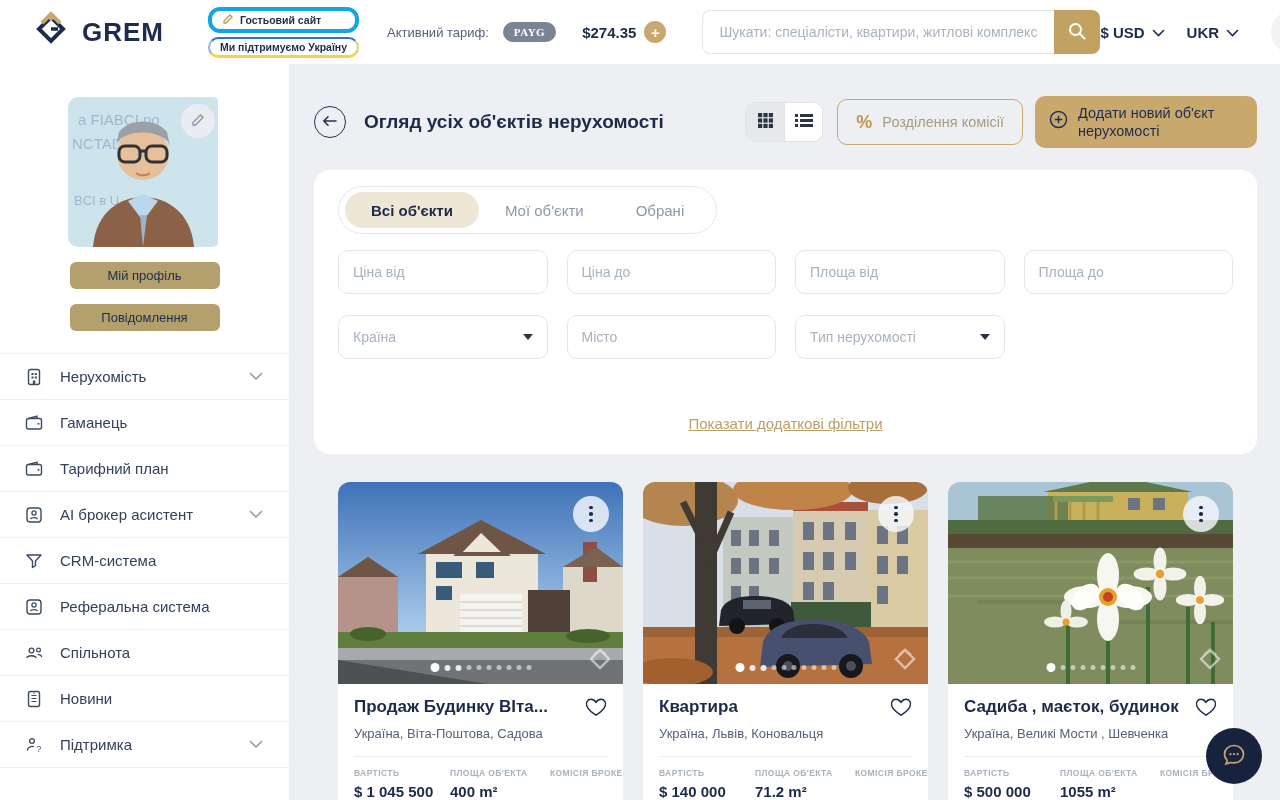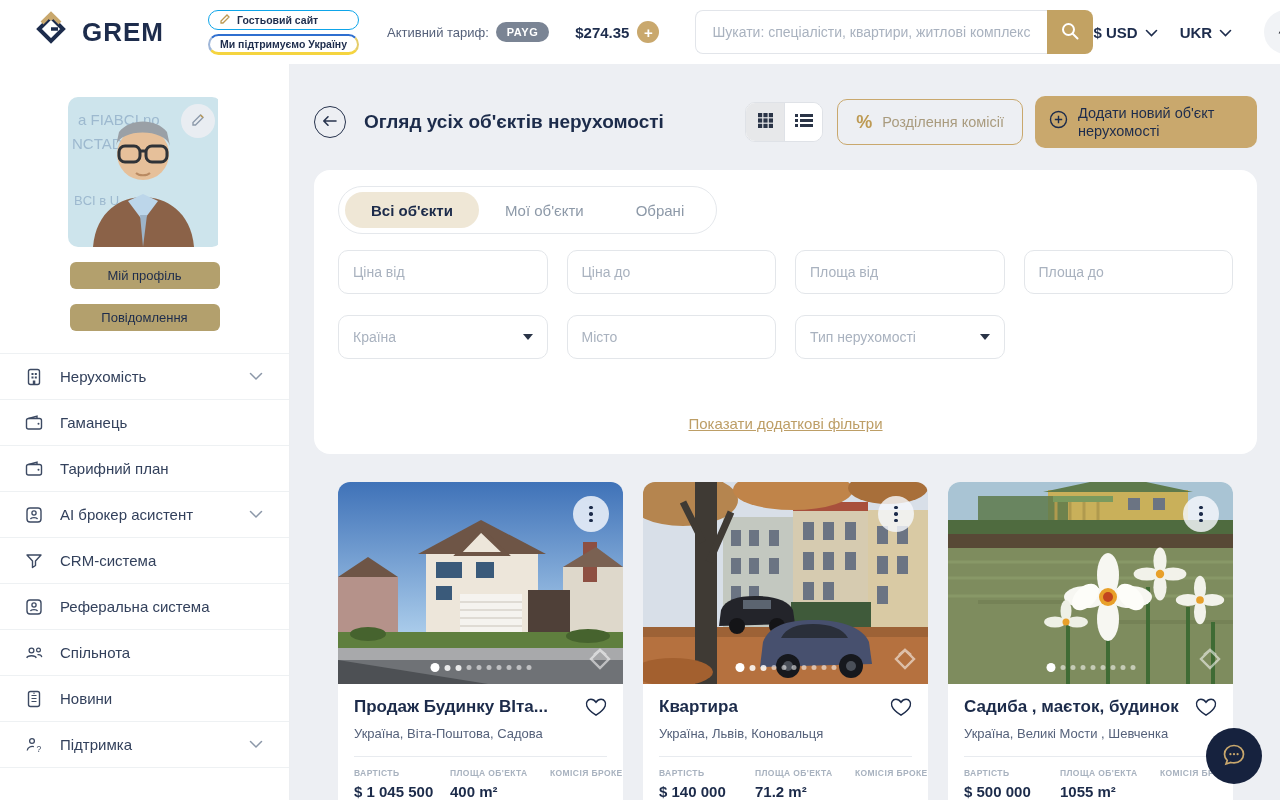--- a/index.html
+++ b/index.html
@@ -7,24 +7,24 @@
   body {
     font-family:"Liberation Sans", sans-serif;
     background:#ffffff; color:#27334d;
   }
   
   .topbar { height:64px; display:flex; align-items:center; padding:0 22px 0 32px; background:#fff; position:relative; z-index:5; }
   .brand { display:flex; align-items:center; gap:12px; }
   .brand-name { font-size:26px; font-weight:800; color:#1d2c4c; letter-spacing:1px; }
   .header-badges { margin-left:44px; display:flex; flex-direction:column; gap:4px; }
   .pill { display:flex; align-items:center; gap:6px; font-size:10.5px; font-weight:700; color:#1d2c4c; border-radius:12px; padding:2px 10px; white-space:nowrap; }
-  .pill-guest { border:1px solid #0ea5e9; background:#fff; }
+  .pill-guest { border:4px solid #0ea5e9; background:#fff; }
   .pill-ua { border-top:2px solid #2f6fd0; border-bottom:3px solid #f5d43f; border-left:2px solid #9fb6d8; border-right:2px solid #e5cd6a; background:#fff; }
-  .tariff { margin-left:28px; display:flex; align-items:center; gap:7px; font-size:13px; color:#55617a; white-space:nowrap; }
-  .tariff-pill { background:#7a8494; color:#fff; font-size:11px; font-weight:700; border-radius:12px; padding:4px 11px; letter-spacing:.5px; }
+  .tariff { margin-left:28px; display:flex; align-items:center; gap:14px; font-size:13px; color:#55617a; white-space:nowrap; }
+  .tariff-pill { background:#7a8494; color:#fff; font-size:11px; font-weight:700; border-radius:12px; padding:4px 11px; letter-spacing:.5px;font-family:Liberation Serif, serif; }
   .balance { margin-left:26px; display:flex; align-items:center; gap:8px; font-size:15px; font-weight:700; color:#1d2c4c; white-space:nowrap; }
   .plus-btn { width:22px; height:22px; border-radius:50%; background:#c9a86d; color:#fff; font-size:15px; font-weight:700; display:flex; align-items:center; justify-content:center; border:none; cursor:pointer; line-height:1; }
   .search-wrap { margin-left:36px; display:flex; }
   .search-input { width:352px; height:44px; border:1px solid #e2e5ea; border-right:none; border-radius:8px 0 0 8px; padding:0 16px; font-size:14px; color:#27334d; outline:none; font-family:inherit; }
   .search-input::placeholder { color:#a9b2bf; }
   .search-btn { width:46px; height:44px; background:#c2a263; border:none; border-radius:0 8px 8px 0; display:flex; align-items:center; justify-content:center; cursor:pointer; }
   .hdr-right { margin-left:auto; display:flex; align-items:center; }
   .selector { display:flex; align-items:center; gap:7px; font-size:15px; font-weight:700; color:#1d2c4c; cursor:pointer; white-space:nowrap; }
   .selector + .selector { margin-left:22px; }
   .bell-wrap { margin-left:32px; position:relative; width:44px; height:44px; border-radius:50%; background:#f1f3f6; display:flex; align-items:center; justify-content:center; cursor:pointer; }

